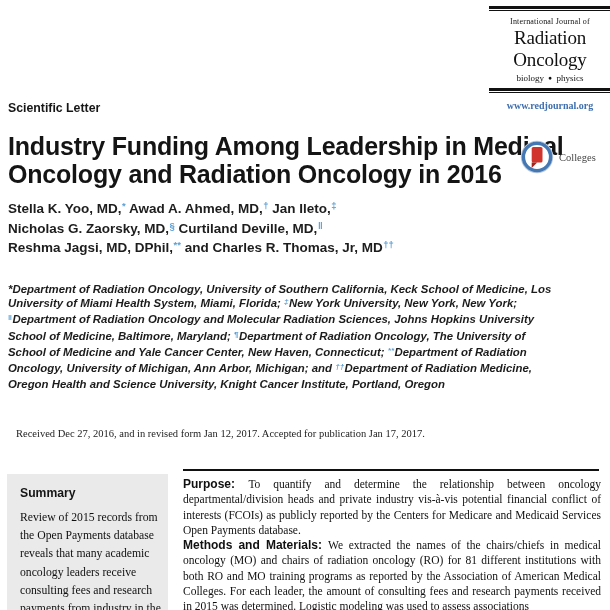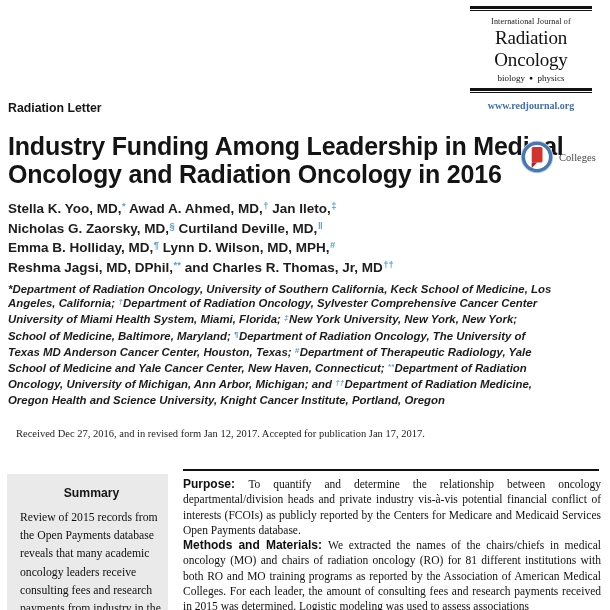--- a/index.html
+++ b/index.html
@@ -10,21 +10,21 @@
     --cm-blue:#4577b3;
     --rule:#111111;
   }
   *{margin:0;padding:0;box-sizing:border-box;}
   body{background:#fff;}
   .page{
     position:relative;width:610px;height:610px;background:#ffffff;
     overflow:hidden;font-family:"Liberation Sans",sans-serif;color:#1c1c1c;
   }
   
-  .masthead{position:absolute;left:470px;top:6px;width:122px;text-align:center;
+  .masthead{position:absolute;left:489px;top:6px;width:122px;text-align:center;
     font-family:"Liberation Serif","DejaVu Serif",serif;color:#111;}
   .rule-thick{height:2.5px;background:var(--rule);}
   .rule-thin{height:1px;background:var(--rule);margin-top:1.5px;}
   .mh-line1{margin-top:6px;font-size:8px;letter-spacing:.2px;}
   .mh-line2{margin-top:1px;font-size:19px;letter-spacing:-.2px;}
   .mh-line3{margin-top:2px;font-size:9px;word-spacing:2px;}
   .mh-bullet{font-size:6.5px;vertical-align:1.5px;}
   .mh-rules-bottom{margin-top:5px;}
   .mh-link{display:inline-block;margin-top:7px;font-size:10px;font-weight:bold;
     color:var(--link-blue);text-decoration:none;text-align:center;}
@@ -46,21 +46,21 @@
   .affils{position:absolute;left:8px;top:282px;width:602px;font-size:11.4px;
     font-weight:bold;font-style:italic;line-height:14.2px;color:#1c1c1c;overflow:hidden;}
   .affils .tline{white-space:nowrap;}
   .affils .sup{color:var(--sup-blue);font-size:8px;position:relative;top:-3px;margin-right:.5px;}
   
   .received{position:absolute;left:16px;top:428px;font-family:"Liberation Serif","DejaVu Serif",serif;
     font-size:10.5px;color:#222;}
   
   .summary-box{position:absolute;left:7px;top:474px;width:161px;height:140px;
     background:var(--box-bg);padding:12px 5px 0 13px;}
-  .summary-heading{font-size:12.2px;font-weight:bold;color:#141414;margin-bottom:9px;text-align:center;}
+  .summary-heading{font-size:12.2px;font-weight:bold;color:#141414;margin-bottom:9px;}
   .summary-body{font-family:"Liberation Serif","DejaVu Serif",serif;font-size:11.7px;
     line-height:18.2px;color:#101010;}
   
   .abstract-rule{position:absolute;left:183px;top:469px;width:416px;height:1.8px;background:var(--rule);}
   .abstract{position:absolute;left:183px;top:477px;width:418px;
     font-family:"Liberation Serif","DejaVu Serif",serif;font-size:11.5px;
     line-height:15.3px;text-align:justify;color:#101010;}
   .apara .alabel{font-family:"Liberation Sans",sans-serif;font-weight:bold;font-size:12px;}
 </style>
 </head>
@@ -78,49 +78,47 @@
       <span class="mh-bullet">●</span>
       <span>physics</span>
     </div>
     <div class="mh-rules-bottom">
       <div class="rule-thick"></div>
       <div class="rule-thin"></div>
     </div>
     <a class="mh-link" href="#">www.redjournal.org</a>
   </div>
 
-  <div class="section-label">Radiation Letter</div>
+  <div class="section-label">Scientific Letter</div>
   <div class="title">
       <div class="tline">Industry Funding Among Leadership in Medical</div>
       <div class="tline">Oncology and Radiation Oncology in 2016</div>
     </div>
 
   <div class="crossmark">
     <svg width="36" height="36" viewBox="0 0 36 36">
       <circle cx="18" cy="18" r="15.6" fill="none" stroke="#b9c9de" stroke-width="1.2"></circle>
       <circle cx="18" cy="18" r="13.6" fill="#ffffff" style="stroke:var(--cm-blue)" stroke-width="3.4"></circle>
       <rect x="12.7" y="8" width="10.8" height="15.6" rx="1.6" style="fill:var(--cm-red)"></rect>
       <path d="M12.7 23.4 L18.2 23.4 L12.7 28.9 Z" fill="#a8221c"></path>
     </svg>
     <span class="crossmark-label">Colleges</span>
   </div>
 
   <div class="authors">
       <div class="tline">Stella K. Yoo, MD,<span class="sup">*</span> Awad A. Ahmed, MD,<span class="sup">†</span> Jan Ileto,<span class="sup">‡</span></div>
       <div class="tline">Nicholas G. Zaorsky, MD,<span class="sup">§</span> Curtiland Deville, MD,<span class="sup">‖</span></div>
-      <div class="tline">Emma B. Holliday, MD,<span class="sup">¶</span> Lynn D. Wilson, MD, MPH,<span class="sup">#</span></div>
       <div class="tline">Reshma Jagsi, MD, DPhil,<span class="sup">**</span> and Charles R. Thomas, Jr, MD<span class="sup">††</span></div>
     </div>
 
   <div class="affils">
       <div class="tline">*Department of Radiation Oncology, University of Southern California, Keck School of Medicine, Los</div>
-      <div class="tline">Angeles, California; <span class="sup">†</span>Department of Radiation Oncology, Sylvester Comprehensive Cancer Center</div>
       <div class="tline">University of Miami Health System, Miami, Florida; <span class="sup">‡</span>New York University, New York, New York;</div>
+      <div class="tline"><span class="sup">‖</span>Department of Radiation Oncology and Molecular Radiation Sciences, Johns Hopkins University</div>
       <div class="tline">School of Medicine, Baltimore, Maryland; <span class="sup">¶</span>Department of Radiation Oncology, The University of</div>
-      <div class="tline">Texas MD Anderson Cancer Center, Houston, Texas; <span class="sup">#</span>Department of Therapeutic Radiology, Yale</div>
       <div class="tline">School of Medicine and Yale Cancer Center, New Haven, Connecticut; <span class="sup">**</span>Department of Radiation</div>
       <div class="tline">Oncology, University of Michigan, Ann Arbor, Michigan; and <span class="sup">††</span>Department of Radiation Medicine,</div>
       <div class="tline">Oregon Health and Science University, Knight Cancer Institute, Portland, Oregon</div>
     </div>
 
   <div class="received">Received Dec 27, 2016, and in revised form Jan 12, 2017. Accepted for publication Jan 17, 2017.</div>
 
   <div class="summary-box">
     <div class="summary-heading">Summary</div>
     <div class="summary-body">Review of 2015 records from the Open Payments database reveals that many academic oncology leaders receive consulting fees and research payments from industry in the United States, with both greater frequency and larger</div>

